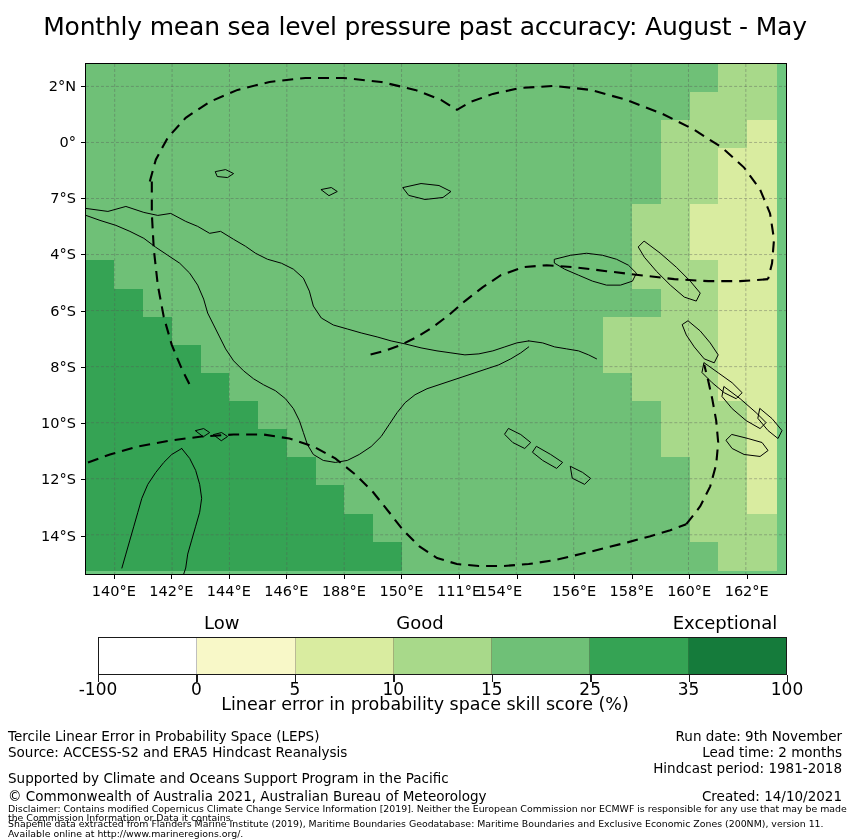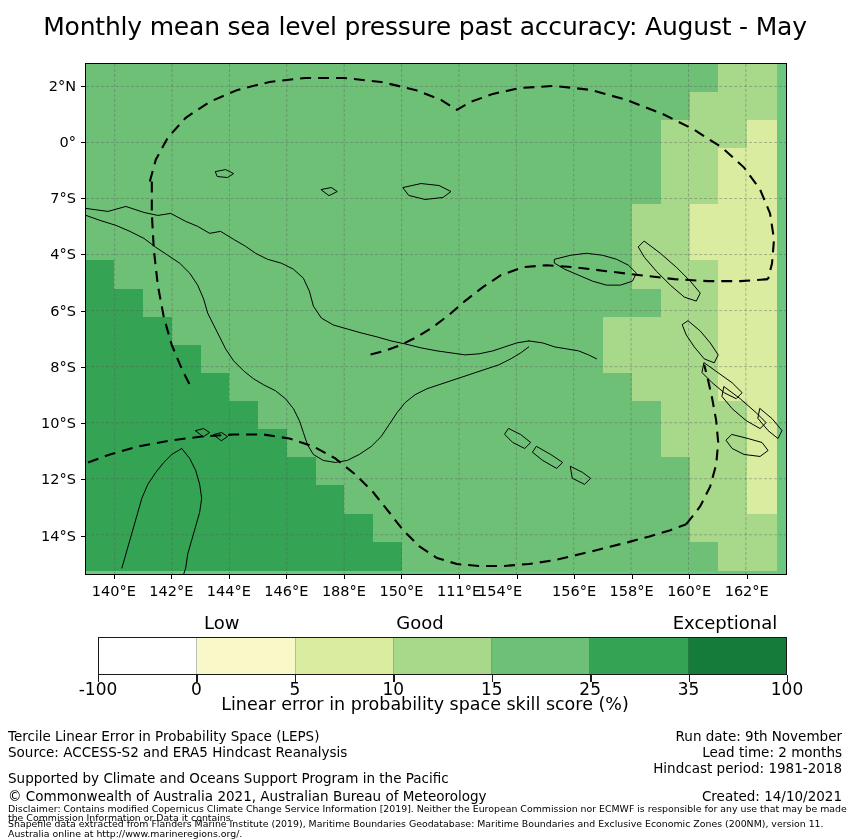--- a/index.html
+++ b/index.html
@@ -662,13 +662,13 @@
 <div class="f-right" style="top:744px;">Lead time: 2 months</div>
 <div class="f-right" style="top:760px;">Hindcast period: 1981-2018</div>
 
 <div class="f-left" style="top:770px;">Supported by Climate and Oceans Support Program in the Pacific</div>
 <div class="f-left" style="top:788px;">© Commonwealth of Australia 2021, Australian Bureau of Meteorology</div>
 <div class="f-right" style="top:788px;">Created: 14/10/2021</div>
 
 <div class="f-small" style="top:803px;">Disclaimer: Contains modified Copernicus Climate Change Service Information [2019]. Neither the European Commission nor ECMWF is responsible for any use that may be made of</div>
 <div class="f-small" style="top:812px;">the Commission Information or Data it contains.</div>
 <div class="f-small" style="top:818px;">Shapefile data extracted from Flanders Marine Institute (2019), Maritime Boundaries Geodatabase: Maritime Boundaries and Exclusive Economic Zones (200NM), version 11.</div>
-<div class="f-small" style="top:828px;">Australia online at http://www.marineregions.org/.</div>
+<div class="f-small" style="top:828px;">Available online at http://www.marineregions.org/.</div>
 
 </body></html>

